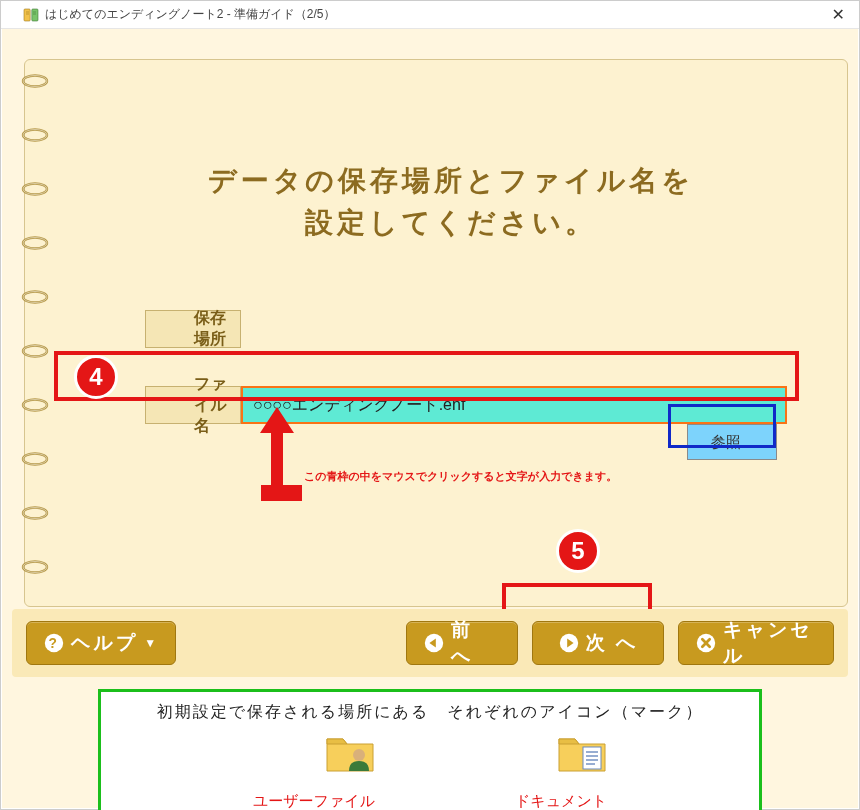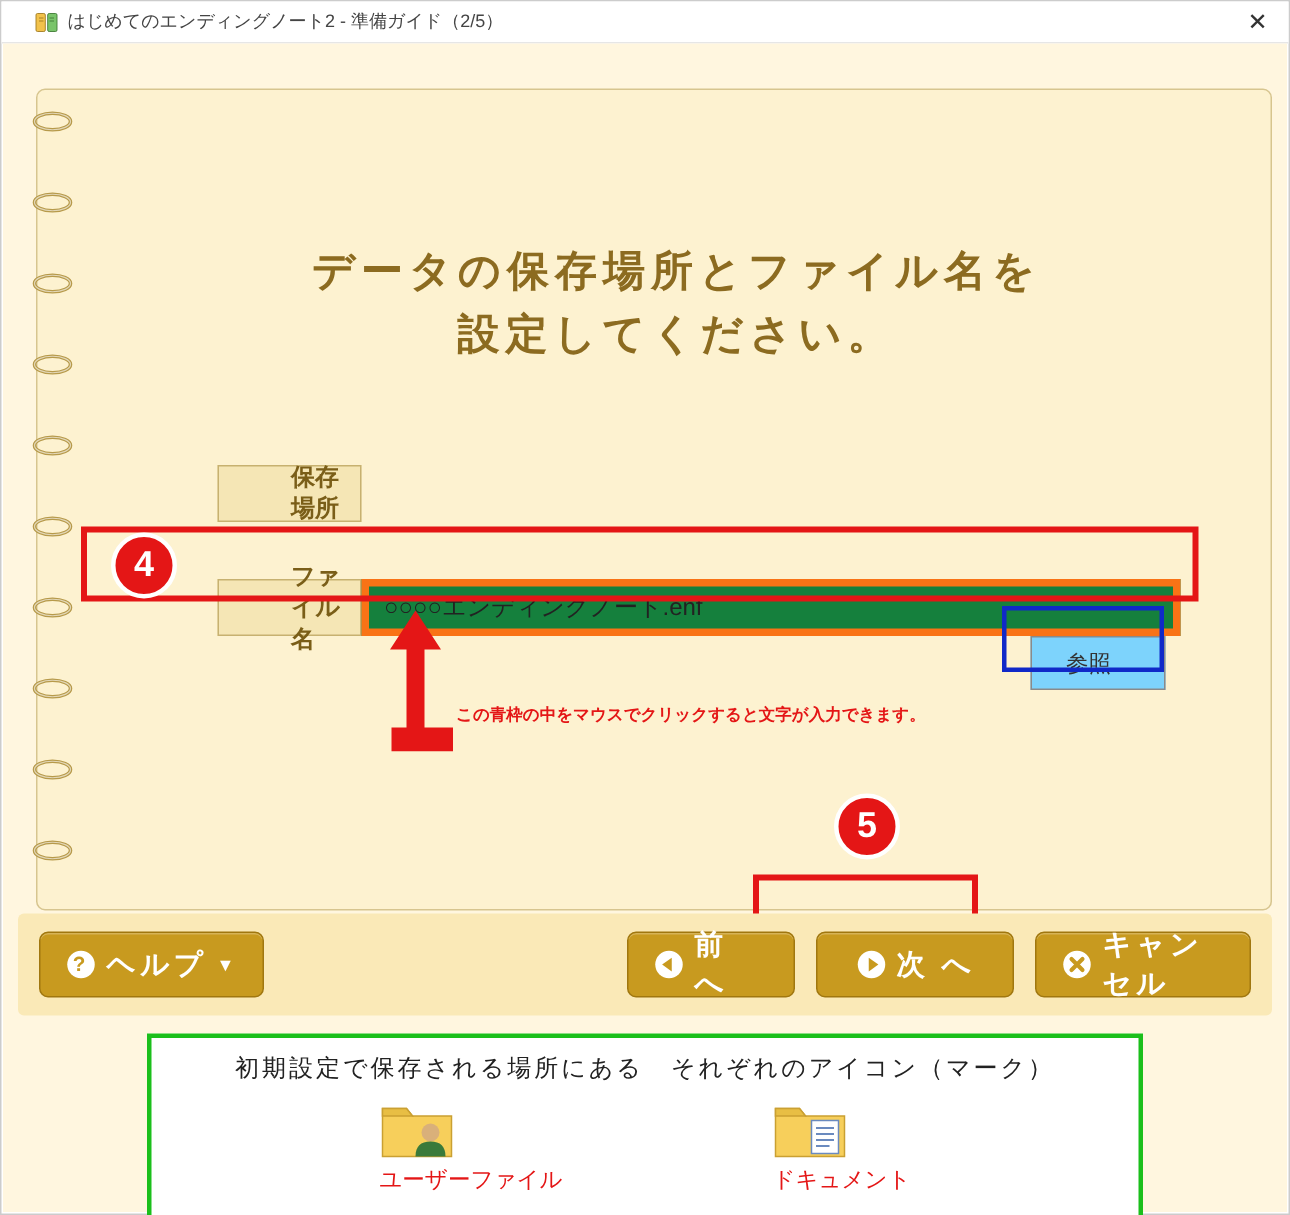--- a/index.html
+++ b/index.html
@@ -41,21 +41,21 @@
 
   .field-label {
     width:96px; height:38px; background:#f5e6b5; border:1px solid #c7b170;
     display:flex; align-items:center; justify-content:center;
     color:#7a5e18; font-size:16px; font-weight:600;padding-left:48px;
   }
   .field-input {
     flex:1; height:38px; background:#eef1f4; border:1px solid #a9a07b;
     padding:0 10px; font-size:16px; color:#222; display:flex; align-items:center;
   }
-  .field-input.editable { background:#15803d; border:5px solid #f97316; }
+  .field-input.editable { background:#5eead4; border:2px solid #f97316; }
 
   .browse-btn {
     position:absolute; right:70px; top:364px; width:90px; height:36px;
     background:#7dd3fc; border:1px solid #8a8a8a; color:#333; font-size:15px;
     display:flex; align-items:center; justify-content:center;
   }
 
   
   .red-box { position:absolute; border:4px solid #e41616; pointer-events:none; }
   .red-circle {
@@ -83,21 +83,21 @@
   .btn .ico { width:22px; height:22px; display:inline-flex; align-items:center; justify-content:center; }
   .spacer { flex:1; }
 
   
   .info-panel {
     position:absolute; left:96px; right:96px; top:660px; height:130px;
     border:3px solid #1bbf1b; background:#fff; padding:10px 20px;
   }
   .info-title { text-align:center; font-size:16px; letter-spacing:2px; color:#222; margin-bottom:8px; }
   .info-icons { display:flex; justify-content:center; gap:140px; }
-  .info-item { display:flex; flex-direction:column; align-items:flex-start; gap:4px; }
+  .info-item { display:flex; flex-direction:column; align-items:flex-end; gap:19px; }
   .info-label { color:#e41616; font-size:15px; }
   .folder-icon { width:50px; height:42px; position:relative; }
 
   .ring-group { display:flex; flex-direction:column; gap:0; }
 </style>
 </head>
 <body>
 
 <div class="window">
   <div class="titlebar">
@@ -244,21 +244,21 @@
       </div>
       <div class="btn" style="width:132px;">
         <span class="ico">
           <svg viewBox="0 0 24 24" width="22" height="22">
               <circle cx="12" cy="12" r="10" fill="#fff"></circle>
               <polygon points="10,7 10,17 17,12" fill="#c89a1f"></polygon>
             </svg>
         </span>
         <span>次 へ</span>
       </div>
-      <div class="btn" style="width:144px;">
+      <div class="btn" style="width:156px;">
         <span class="ico">
           <svg viewBox="0 0 24 24" width="22" height="22">
               <circle cx="12" cy="12" r="10" fill="#fff"></circle>
               <path d="M8 8 L16 16 M16 8 L8 16" stroke="#c89a1f" stroke-width="3" stroke-linecap="round"></path>
             </svg>
         </span>
         <span>キャンセル</span>
       </div>
     </div>
 

